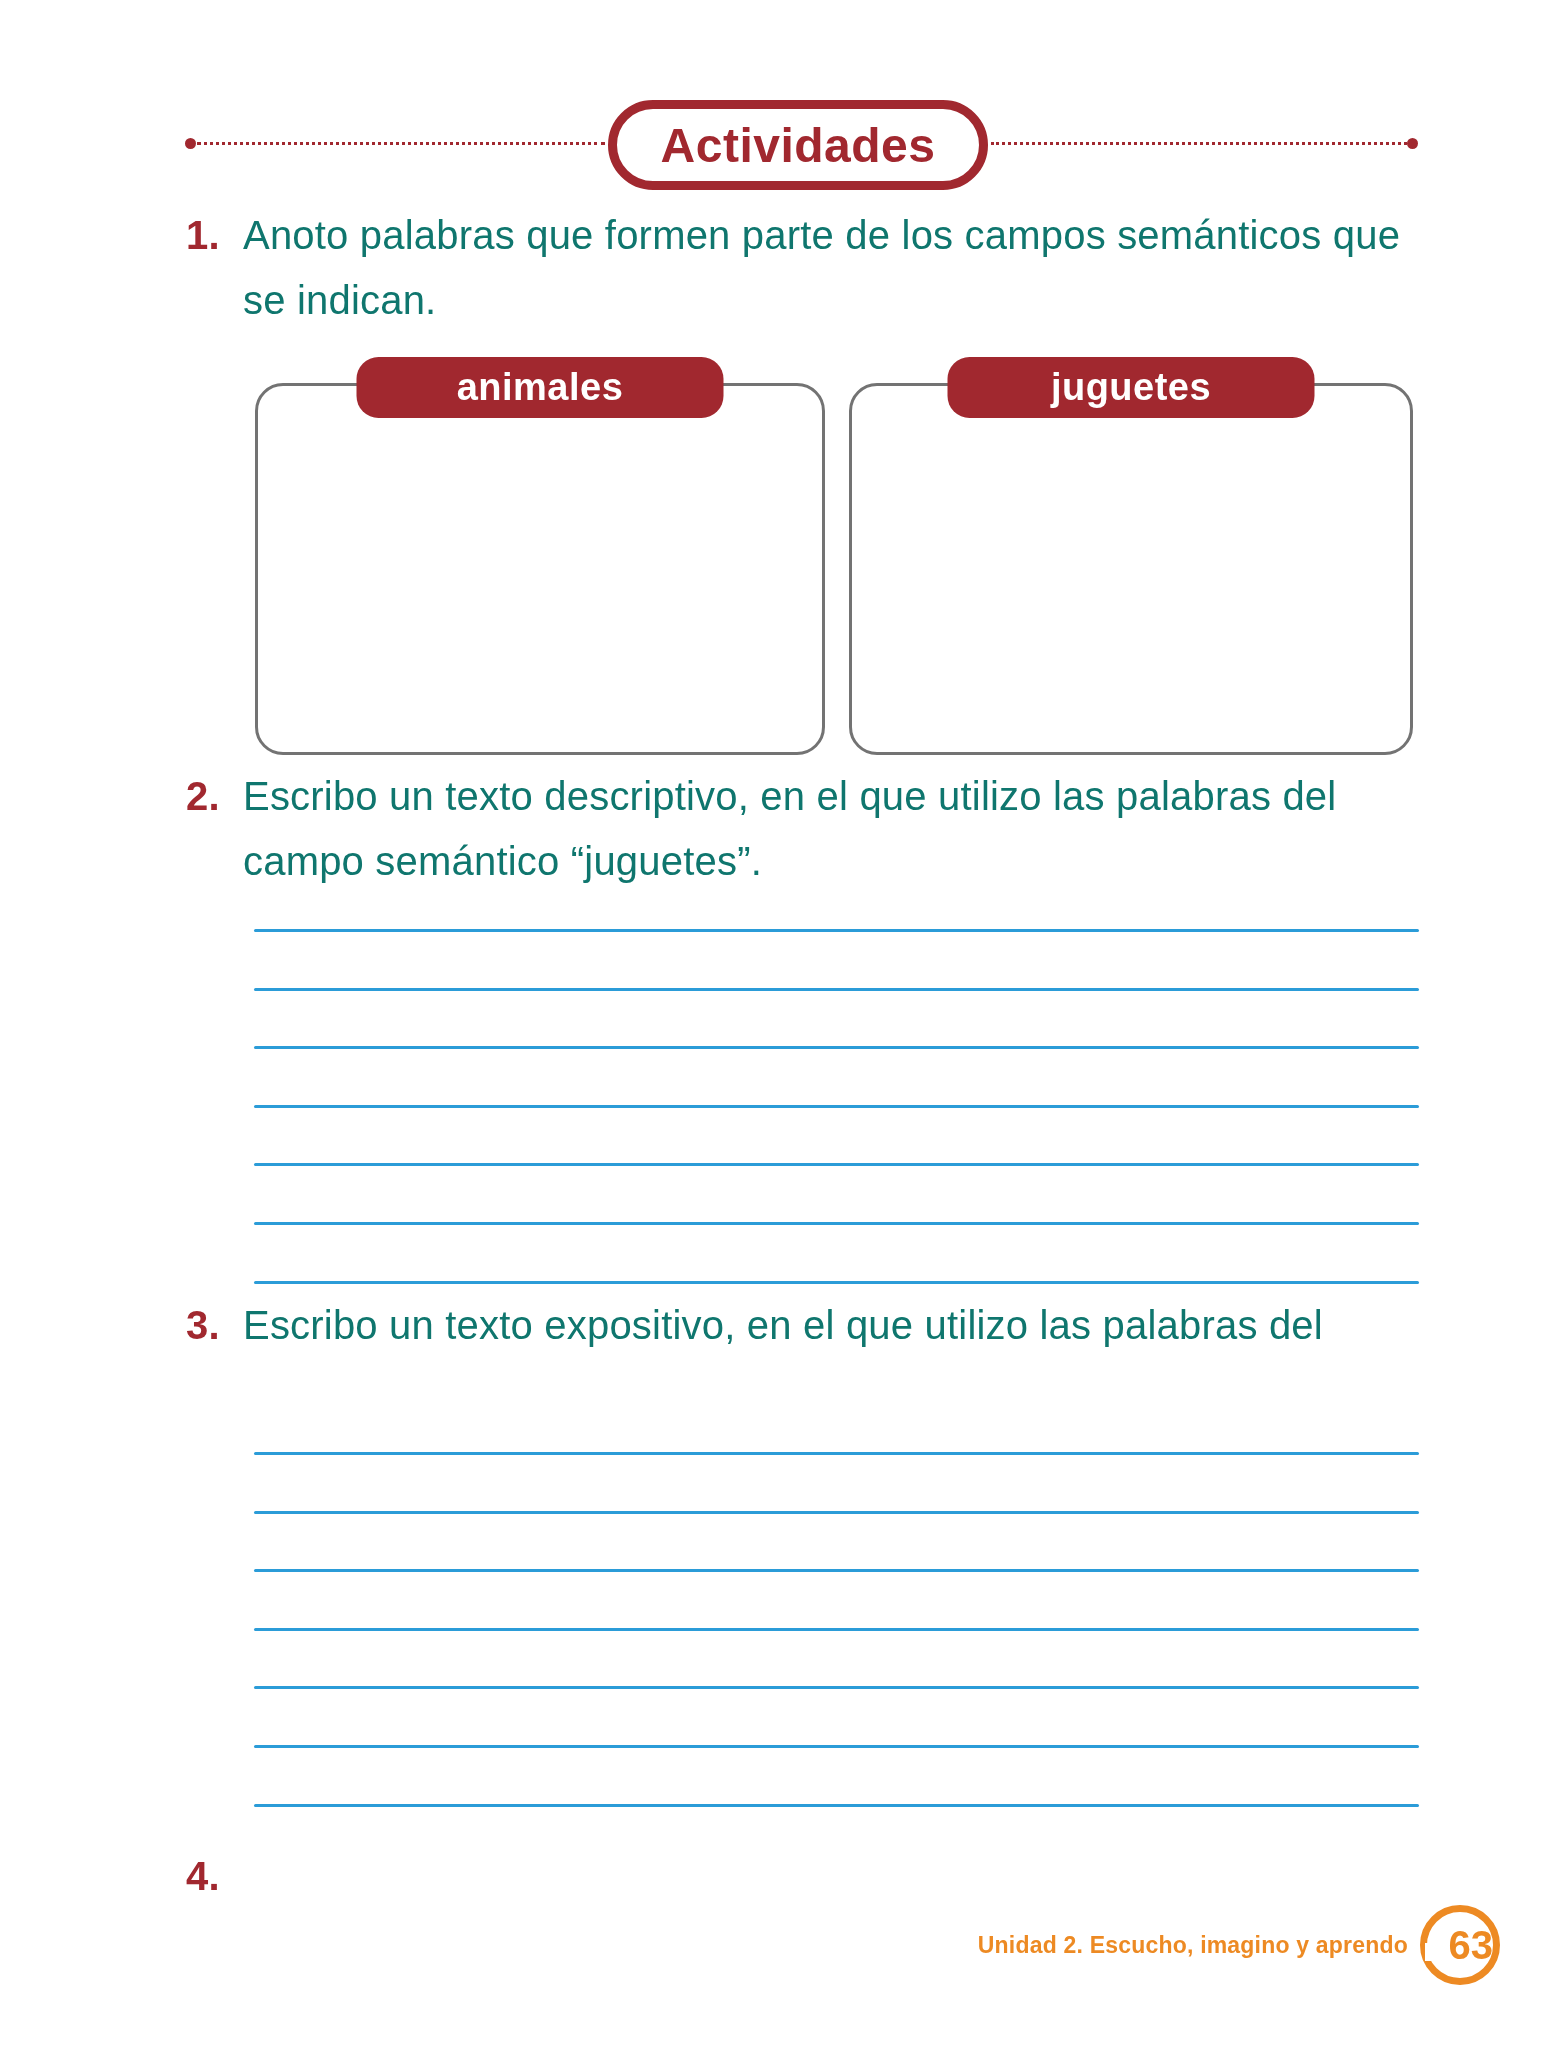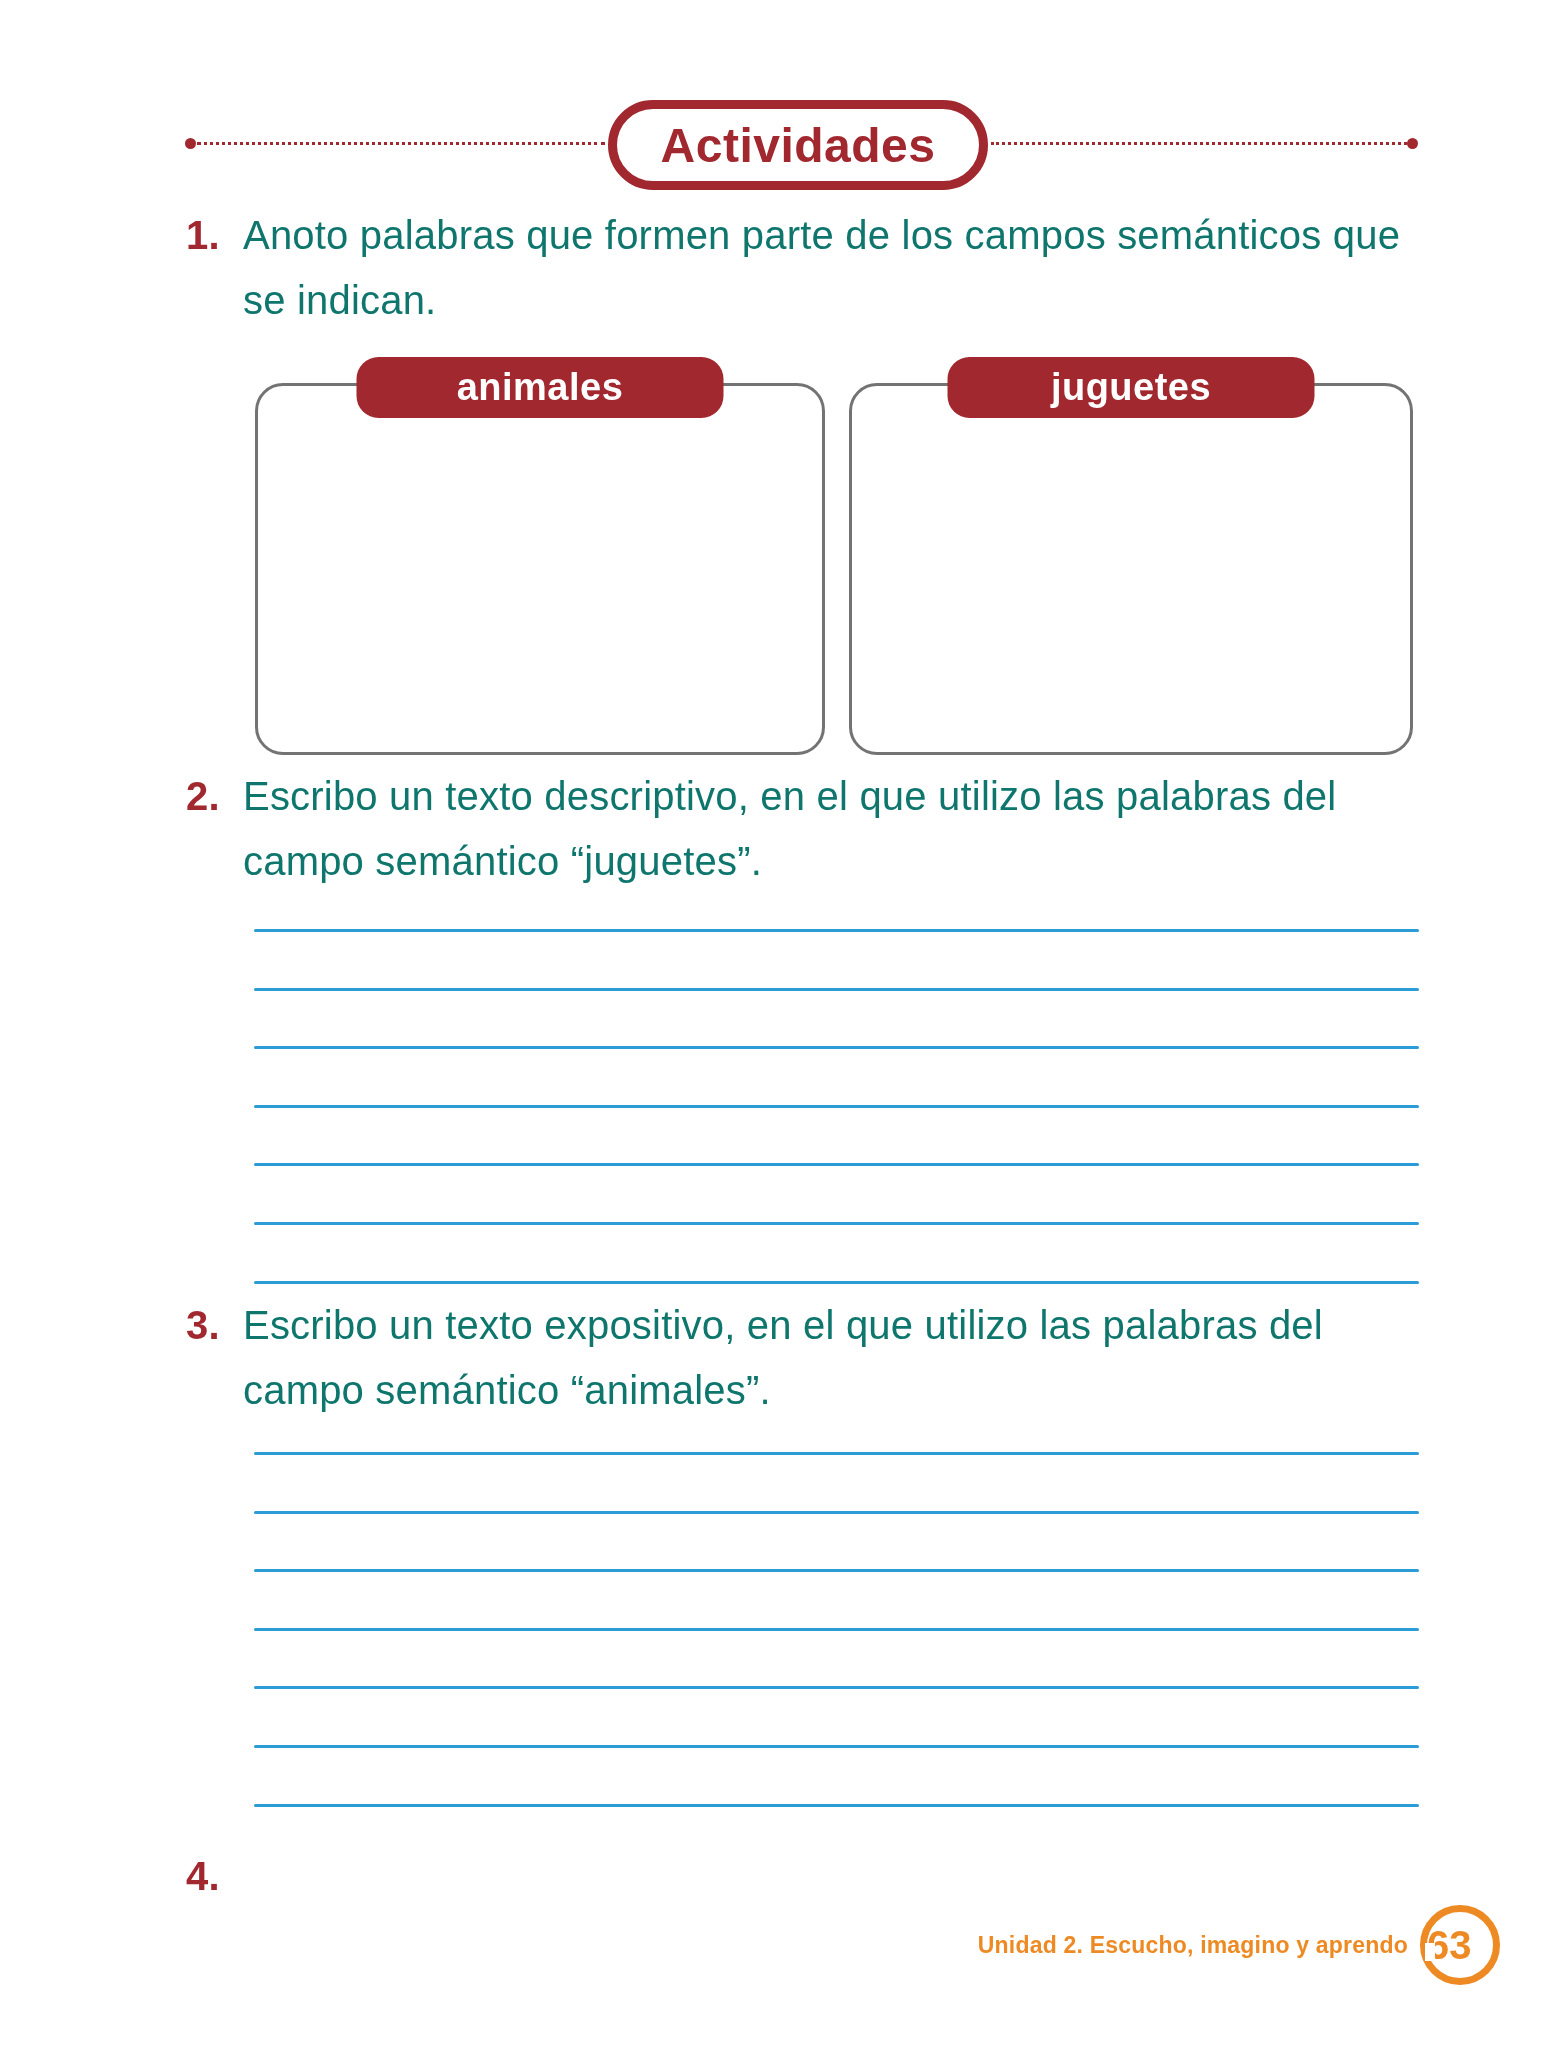--- a/index.html
+++ b/index.html
@@ -60,21 +60,21 @@
 
   
   .footer{
     position:absolute;right:64px;top:1905px;height:80px;
     display:flex;align-items:center;gap:12px;
   }
   .unit-label{color:#ED8A23;font-weight:bold;font-size:23px;letter-spacing:0.2px;white-space:nowrap;}
   .page-circle{
     position:relative;width:80px;height:80px;box-sizing:border-box;
     border:7px solid #ED8A23;border-radius:50%;background:#ffffff;
-    display:flex;align-items:center;justify-content:flex-start;
+    display:flex;align-items:center;justify-content:flex-end;
   }
   .page-circle .num63{color:#ED8A23;font-weight:bold;font-size:40px;}
   .circle-notch{position:absolute;left:-2px;top:31px;width:10px;height:18px;background:#ffffff;}
 </style>
 </head>
 <body>
 
 <div class="end-dot left"></div>
 <div class="dotline left"></div>
 <div class="banner-pill">
@@ -117,21 +117,20 @@
   <div class="writing-line"></div>
   <div class="writing-line"></div>
   <div class="writing-line"></div>
   <div class="writing-line"></div>
 </div>
 
 <div class="item item-3">
   <div class="num">3.</div>
   <div class="txt">
     <div>Escribo un texto expositivo, en el que utilizo las palabras del</div>
-    <div>campo semántico “animales”.</div>
   </div>
 </div>
 
 <div class="lines-block b2">
   <div class="writing-line"></div>
   <div class="writing-line"></div>
   <div class="writing-line"></div>
   <div class="writing-line"></div>
   <div class="writing-line"></div>
   <div class="writing-line"></div>

